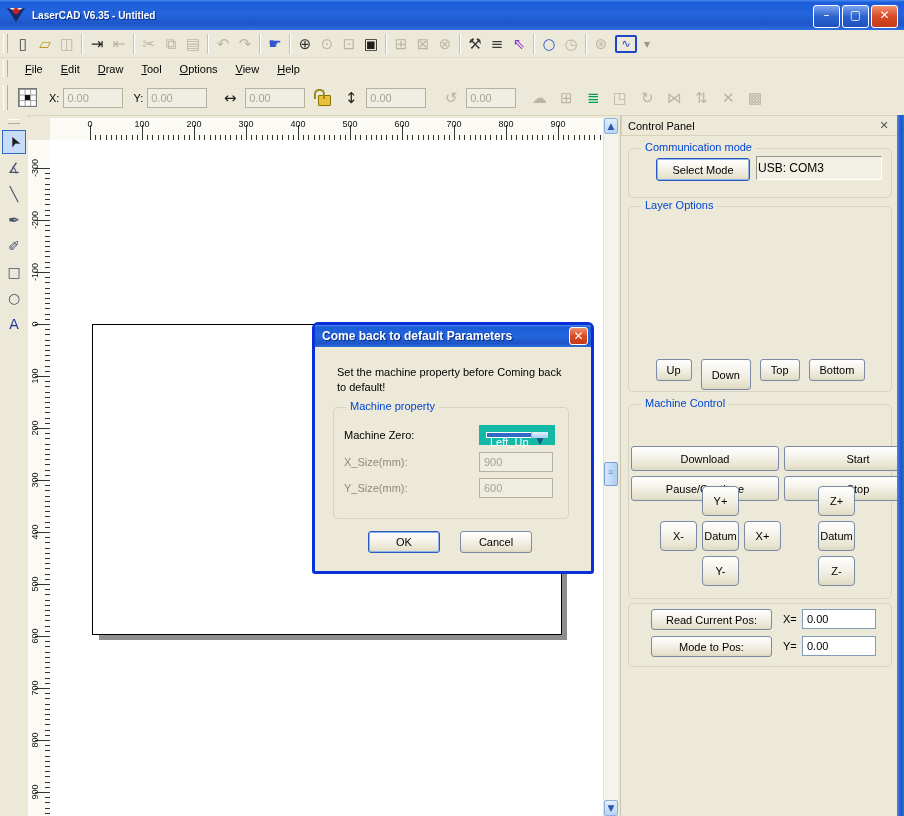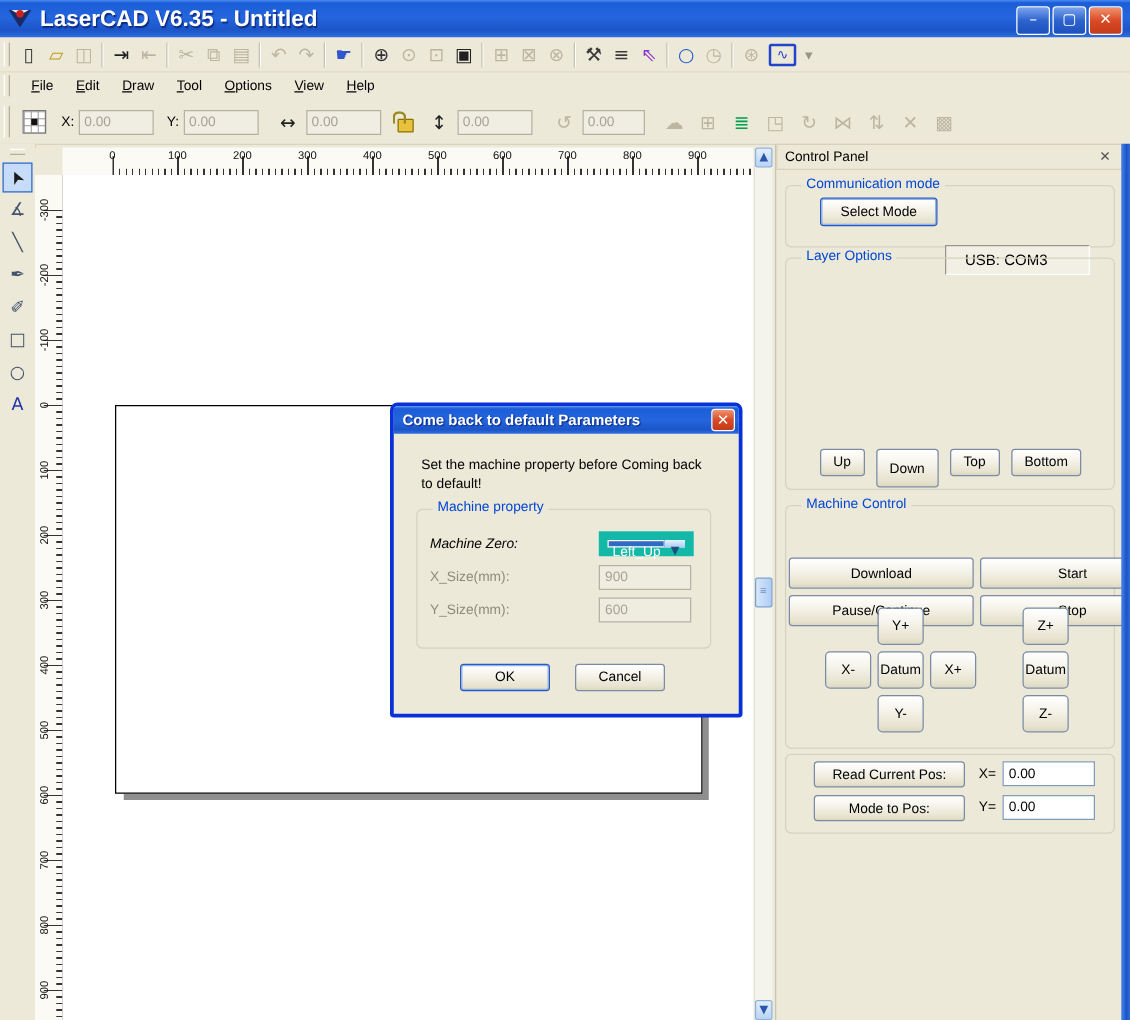--- a/index.html
+++ b/index.html
@@ -5,21 +5,21 @@
   html,body{margin:0;padding:0;background:#fff;}
   #app{position:relative;width:904px;height:816px;overflow:hidden;
        font-family:"Liberation Sans",sans-serif;font-size:11px;color:#000;
        background:#ECE9D8;user-select:none;}
   .abs{position:absolute;}
 
   
   #titlebar{left:0;top:0;width:904px;height:30px;
     background:linear-gradient(180deg,#4A8BF0 0%,#1B5CD8 8%,#2566DE 45%,#1C55C8 80%,#2E6FE0 100%);
     display:flex;align-items:center;}
-  #titlebar .title{color:#fff;font-weight:bold;font-size:18px;margin-left:6px;
+  #titlebar .title{color:#fff;font-weight:bold;font-size:10px;margin-left:6px;
     text-shadow:1px 1px 1px #0a2a80;}
   #applogo{width:20px;height:18px;margin-left:6px;}
   #winbtns{position:absolute;right:6px;top:5px;display:flex;gap:2px;}
   .winbtn{width:25px;height:21px;border:1px solid #fff;border-radius:3px;
     background:linear-gradient(180deg,#7AA4EE,#2E63CE 50%,#1D50BE);
     color:#fff;font-size:12px;line-height:19px;text-align:center;font-family:"DejaVu Sans",sans-serif;}
   .winbtn.close{background:linear-gradient(180deg,#F0926F,#DA4A26 50%,#C43A18);}
 
   
   #toolbar1{left:0;top:30px;width:904px;height:27px;background:#ECE9D8;
@@ -93,23 +93,23 @@
   #cp-close{position:absolute;right:6px;top:3px;width:14px;height:14px;text-align:center;line-height:14px;
     color:#555;font-family:"DejaVu Sans",sans-serif;font-size:11px;}
   .groupbox{position:absolute;border:1px solid #D5D2BF;border-radius:5px;}
   .grouptitle{position:absolute;top:-8px;left:12px;background:#ECE9D8;padding:0 4px;color:#0046D5;}
   .xpbtn{background:linear-gradient(180deg,#FFFFFF,#F4F2E8 45%,#E7E3CF 85%,#DCD8C0);
     border:1px solid #7B8BA5;border-radius:3px;text-align:center;
     font-family:"Liberation Sans",sans-serif;font-size:11px;color:#000;
     display:flex;align-items:center;justify-content:center;box-sizing:border-box;
     overflow:hidden;white-space:nowrap;}
   .xpbtn.focus{border:1px solid #2A5AC0;box-shadow:inset 0 0 0 1px #8EB4E8;}
-  #mode-box{position:absolute;left:135px;top:41px;width:116px;height:24px;box-sizing:border-box;
+  #mode-box{position:absolute;left:135px;top:41px;width:126px;height:24px;box-sizing:border-box;
     border:1px solid #9A968A;border-right-color:#fff;border-bottom-color:#fff;background:#F2F0E4;
-    font-size:12px;line-height:22px;padding-left:15px;margin-top:40px;}
+    font-size:12px;line-height:22px;padding-left:1px;}
   #layer-table{position:absolute;left:13px;top:101px;width:253px;height:136px;background:#fff;
     border:1px solid #808080;box-sizing:border-box;}
   #layer-header{display:flex;height:19px;}
   .lhcell{background:linear-gradient(180deg,#FDFDFB,#EAE7D6);border-right:1px solid #C9C5B2;
     border-bottom:1px solid #ACA899;box-sizing:border-box;font-size:11px;line-height:18px;padding-left:5px;}
   #layer-body{position:relative;height:116px;}
   .lcolline{position:absolute;top:0;bottom:0;width:1px;background:#E4E2D8;}
   .fieldbox{position:absolute;background:#fff;border:1px solid #7F9DB9;font-size:11px;
     line-height:18px;padding-left:4px;box-sizing:border-box;}
 
@@ -365,21 +365,21 @@
 
   <div id="frame-right" class="abs"></div>
 
   <div id="dialog" class="abs">
     <div id="dlg-title">Come back to default Parameters</div>
     <div id="dlg-close">✕</div>
     <div id="dlg-body">
       <div id="dlg-msg">Set the machine property before Coming back to default!</div>
       <div class="groupbox" id="dlg-group">
         <span class="grouptitle">Machine property</span>
-        <span class="dlg-label" style="top:21px;font-style:italic;">Machine Zero:</span>
+        <span class="dlg-label" style="top:21px;">Machine Zero:</span>
         <div id="combo">
           <span id="combo-sel">Left_Up</span>
           <span id="combo-btn">▼</span>
         </div>
         <span class="dlg-label" style="top:48px;color:#8E8B7E;">X_Size(mm):</span>
         <div class="dlg-field" style="top:44px;">900</div>
         <span class="dlg-label" style="top:74px;color:#8E8B7E;">Y_Size(mm):</span>
         <div class="dlg-field" style="top:70px;">600</div>
       </div>
       <div class="xpbtn focus abs" style="left:53px;top:184px;width:72px;height:22px;">OK</div>

